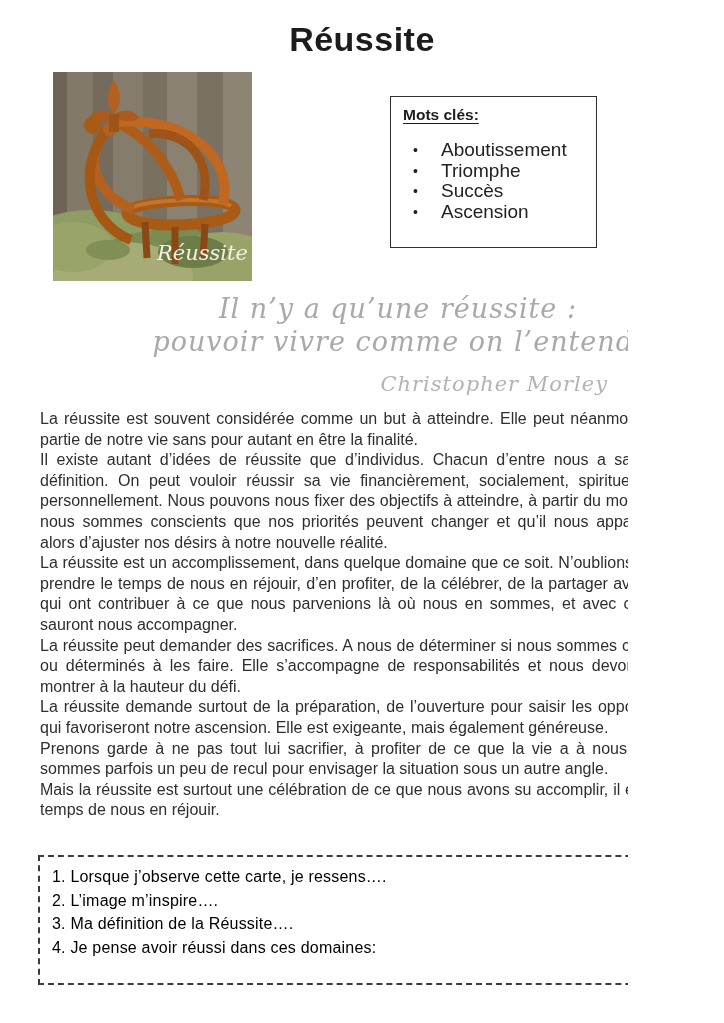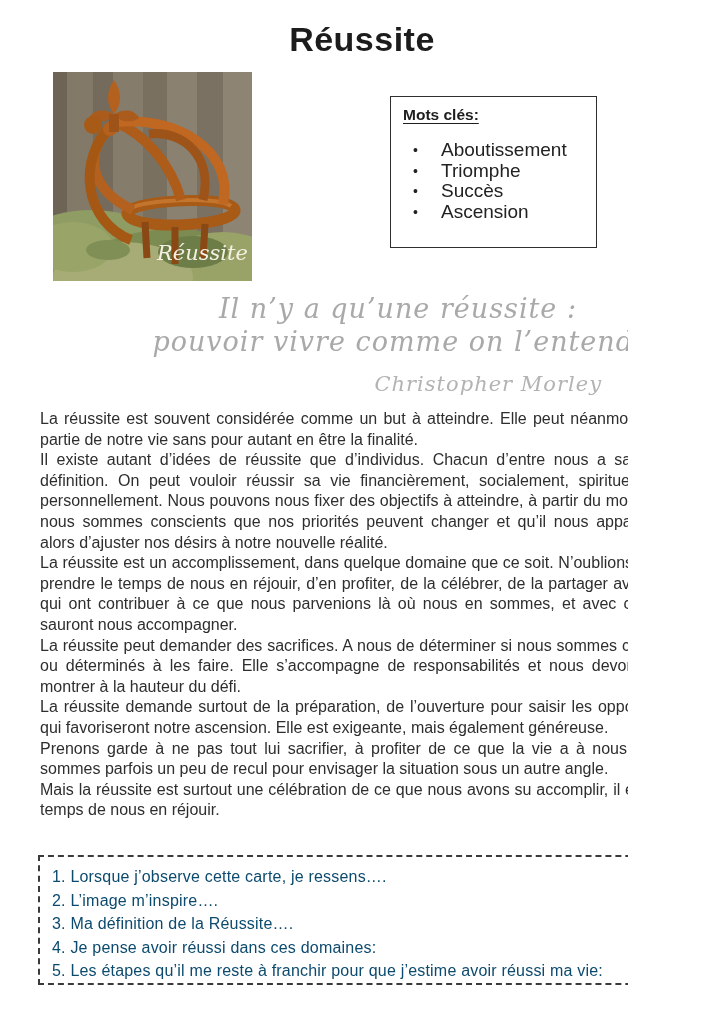--- a/index.html
+++ b/index.html
@@ -45,40 +45,40 @@
   }
   
   .quote{
     position:absolute;left:0;top:292px;width:724px;text-align:center;
     font-family:"DejaVu Serif",serif;font-style:italic;
     color:#a9a9a9;
     padding-left:36px;
   }
   .quote-line{font-size:27px;line-height:33px;letter-spacing:1px;font-weight:300;}
   .quote-attribution{
-    position:absolute;right:26px;top:372px;
+    position:absolute;right:20px;top:372px;
     font-family:"DejaVu Serif",serif;font-style:italic;
     font-size:21px;color:#b3b3b3;letter-spacing:1px;
   }
   
   .body-text{
     position:absolute;left:40px;top:409px;width:646px;
     text-align:justify;
     font-size:16px;line-height:20.6px;color:#2e2e2e;
   }
   .body-text p{margin:0;}
   
   .activity-box{
     position:absolute;left:38px;top:855px;width:663px;height:130px;
     border:2px dashed #3a3a3a;box-sizing:border-box;
     padding:8px 12px 6px 12px;
   }
   .activity-list{list-style:none;margin:0;padding:0;}
   .activity-list li{
-    font-size:16px;line-height:23.5px;color:#0c4a6e;
+    font-size:16px;line-height:23.5px;color:#000000;
     letter-spacing:.2px;
   }
 </style>
 </head>
 <body>
 
 <div class="page">
 
   <h1 class="page-title">Réussite</h1>
 
@@ -159,17 +159,16 @@
     <p>Prenons garde à ne pas tout lui sacrifier, à profiter de ce que la vie a à nous offrir, à sommes parfois un peu de recul pour envisager la situation sous un autre angle.</p>
     <p>Mais la réussite est surtout une célébration de ce que nous avons su accomplir, il est donc temps de nous en réjouir.</p>
   </div>
 
   <div class="activity-box">
     <ol class="activity-list">
       <li>1. Lorsque j’observe cette carte, je ressens….</li>
       <li>2. L’image m’inspire….</li>
       <li>3. Ma définition de la Réussite….</li>
       <li>4. Je pense avoir réussi dans ces domaines:</li>
-      <li>5. Les étapes qu’il me reste à franchir pour que j’estime avoir réussi ma vie:</li>
     </ol>
   </div>
 
 </div>
 
 </body></html>

